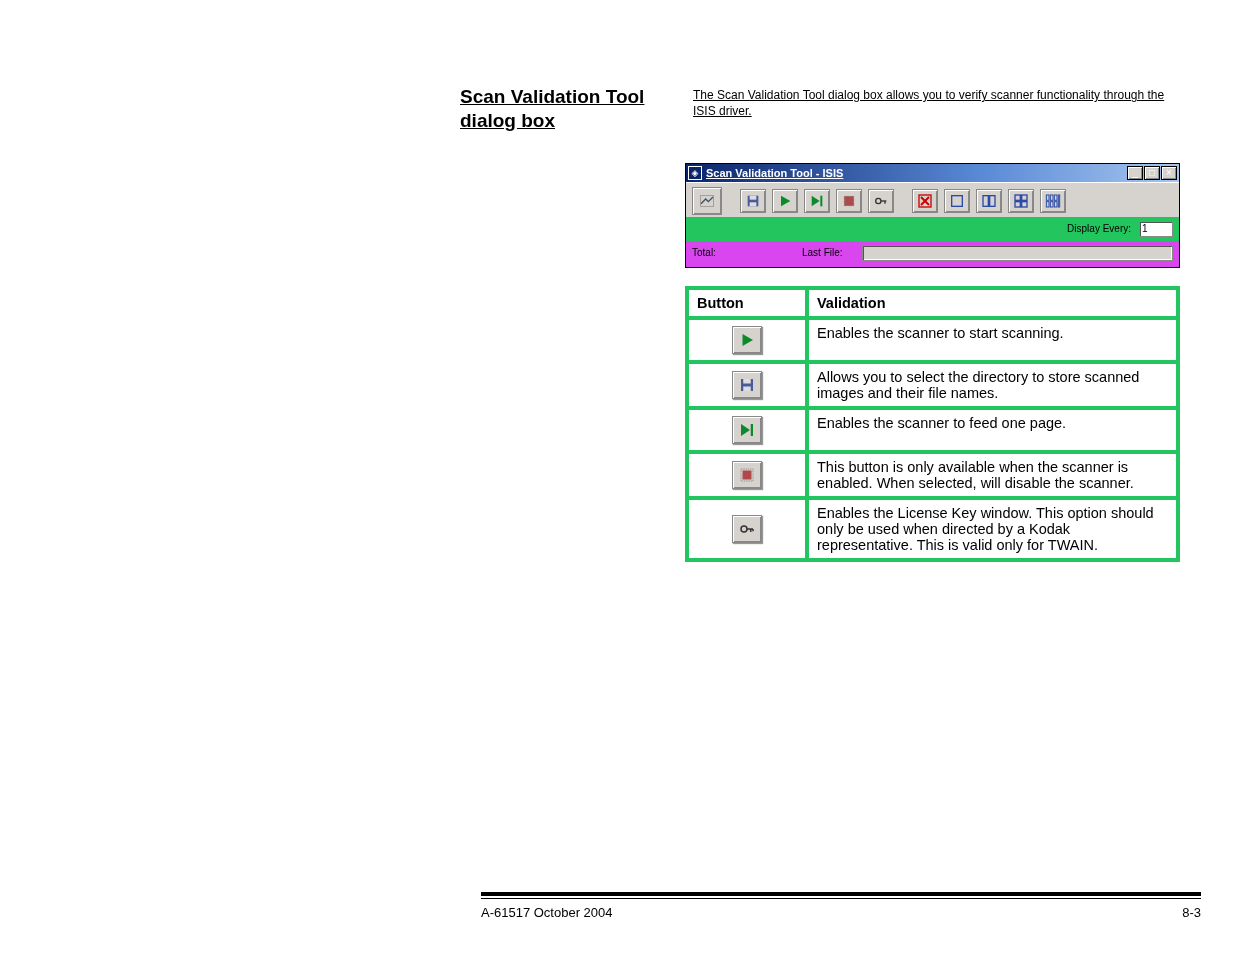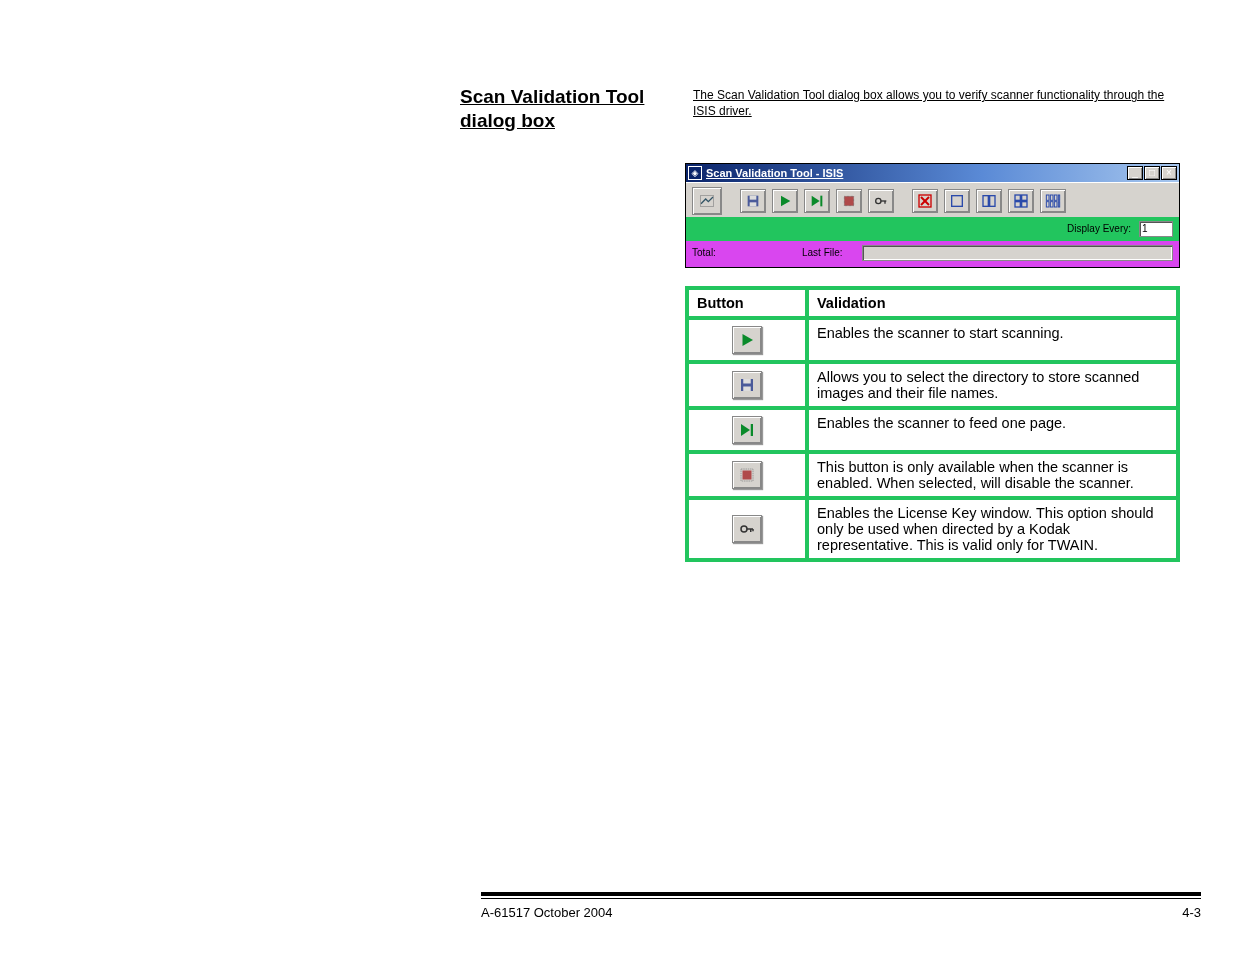--- a/index.html
+++ b/index.html
@@ -319,15 +319,15 @@
       </tr>
     </tbody>
   </table>
 </div>
 
 <div class="footer">
   <div class="rule1"></div>
   <div class="rule2"></div>
   <div class="line">
     <span>A-61517 October 2004</span>
-    <span>4-3</span>
+    <span>8-3</span>
   </div>
 </div>
 
 </body></html>

